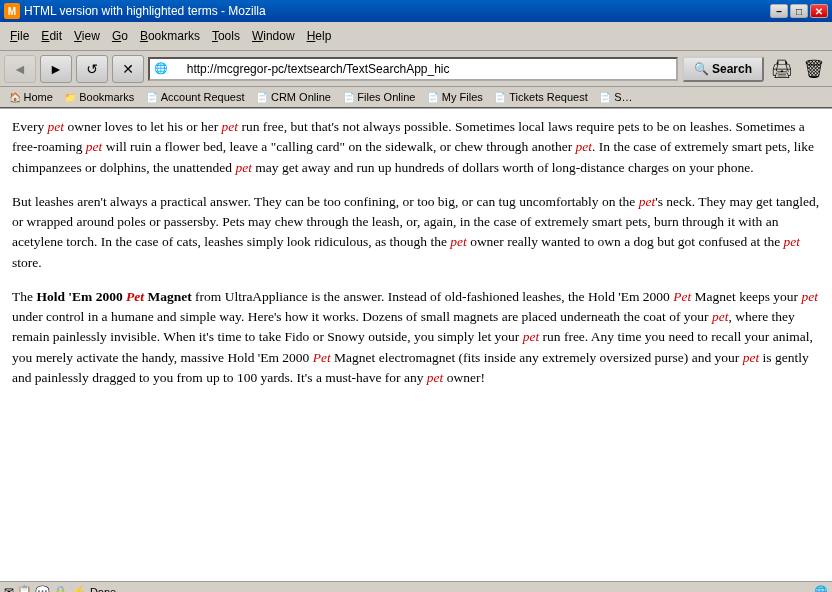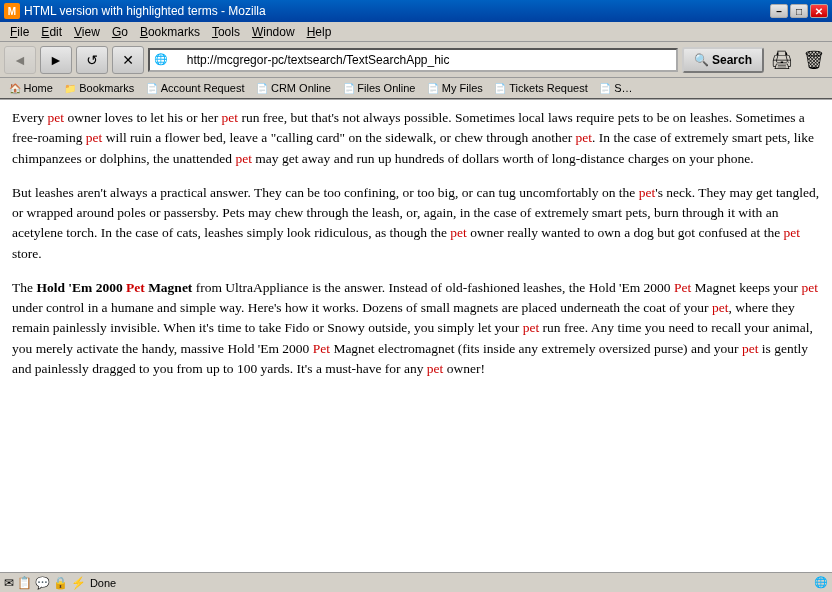--- a/index.html
+++ b/index.html
@@ -32,21 +32,21 @@
       border-radius: 2px;
       color: black; font-weight: bold;
     }
     .title-btn.minimize { background: linear-gradient(to bottom, #e8e8e8, #c0c0c0); }
     .title-btn.maximize { background: linear-gradient(to bottom, #e8e8e8, #c0c0c0); }
     .title-btn.close { background: linear-gradient(to bottom, #ff4040, #cc0000); color: white; }
 
     
     .menu-bar {
       background: #d4d0c8;
-      height: 20px;
+      height: 29px;
       display: flex;
       align-items: center;
       padding: 0 4px;
       border-bottom: 1px solid #999;
     }
     .menu-item {
       padding: 2px 6px;
       font-size: 12px;
       cursor: pointer;
       color: black;
@@ -129,21 +129,21 @@
       background: white;
       height: calc(592px - 22px - 20px - 36px - 22px - 20px);
       overflow-y: scroll;
       padding: 8px 12px;
       font-size: 13.5px;
       line-height: 1.5;
       color: black;
       font-family: Times New Roman, serif;
     }
     .content-area p { margin-bottom: 14px; }
-    .highlight { color: #cc0000; }
+    .highlight { color: #cc0000; font-style: italic; }
     .bold-em { font-weight: bold; text-align: right; }
 
     
     .status-bar {
       background: #d4d0c8;
       height: 20px;
       display: flex;
       align-items: center;
       padding: 0 4px;
       border-top: 1px solid #999;

